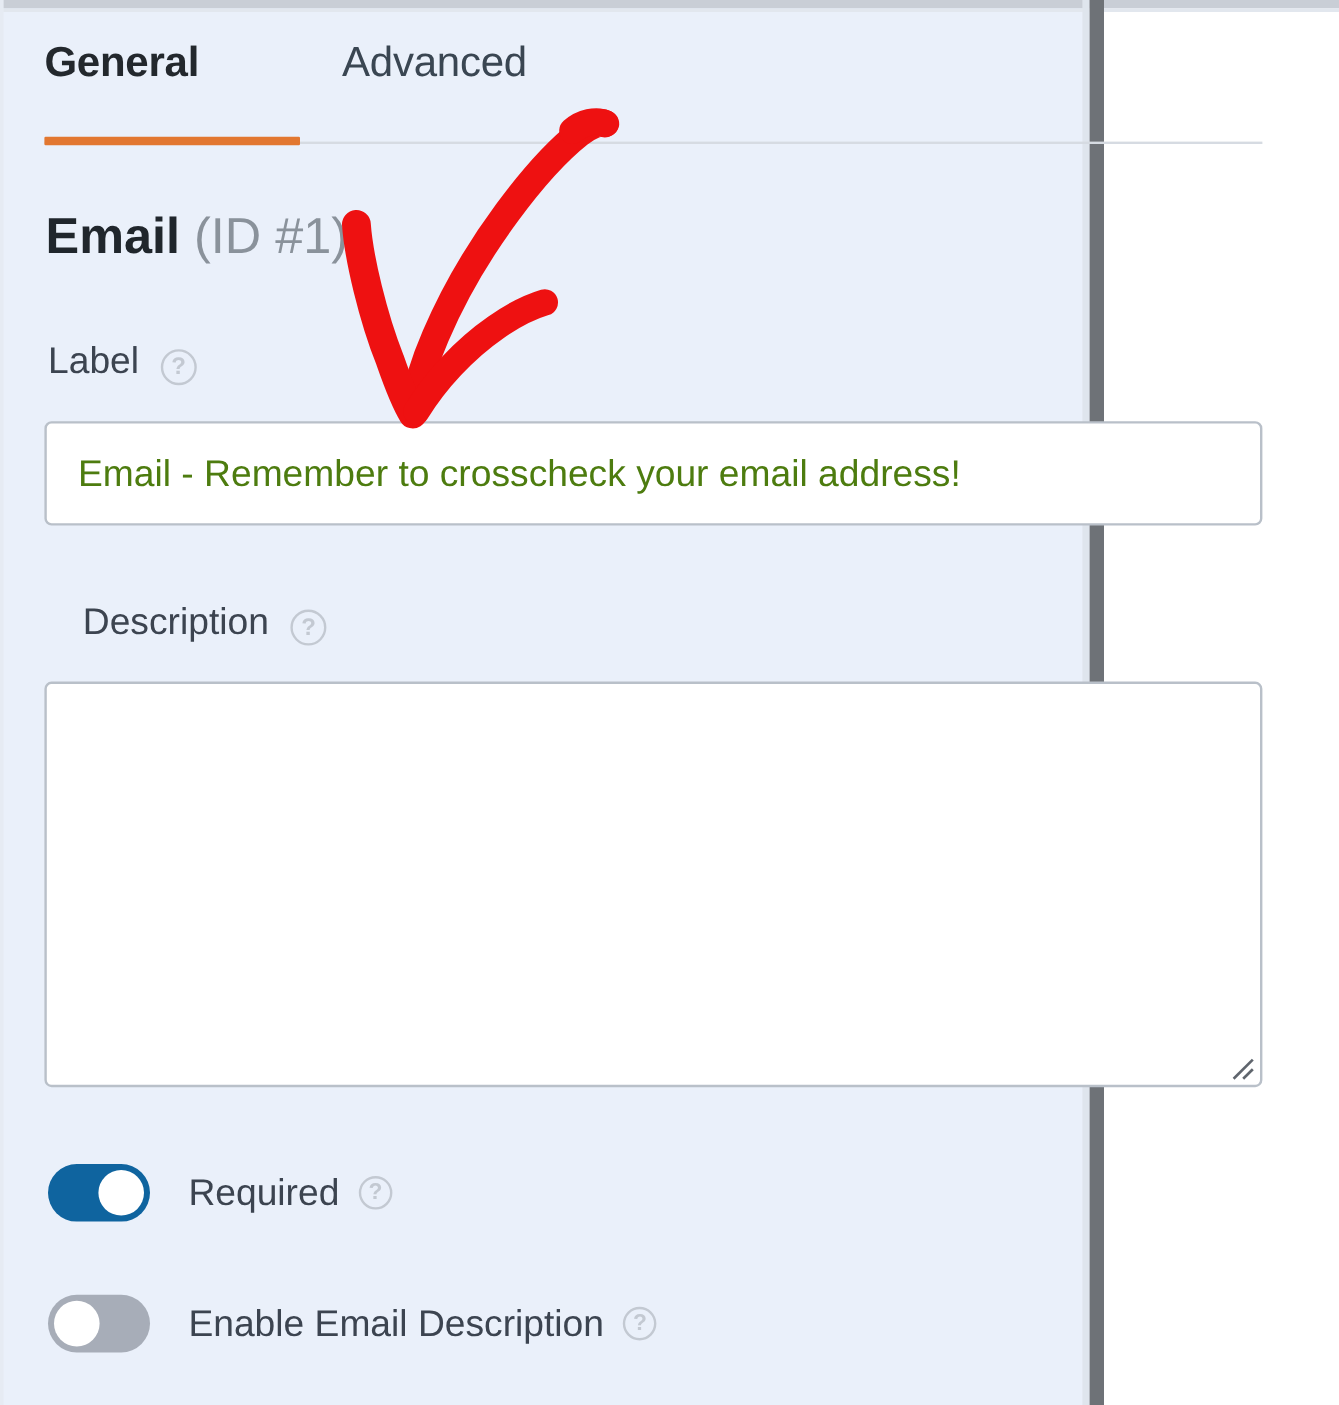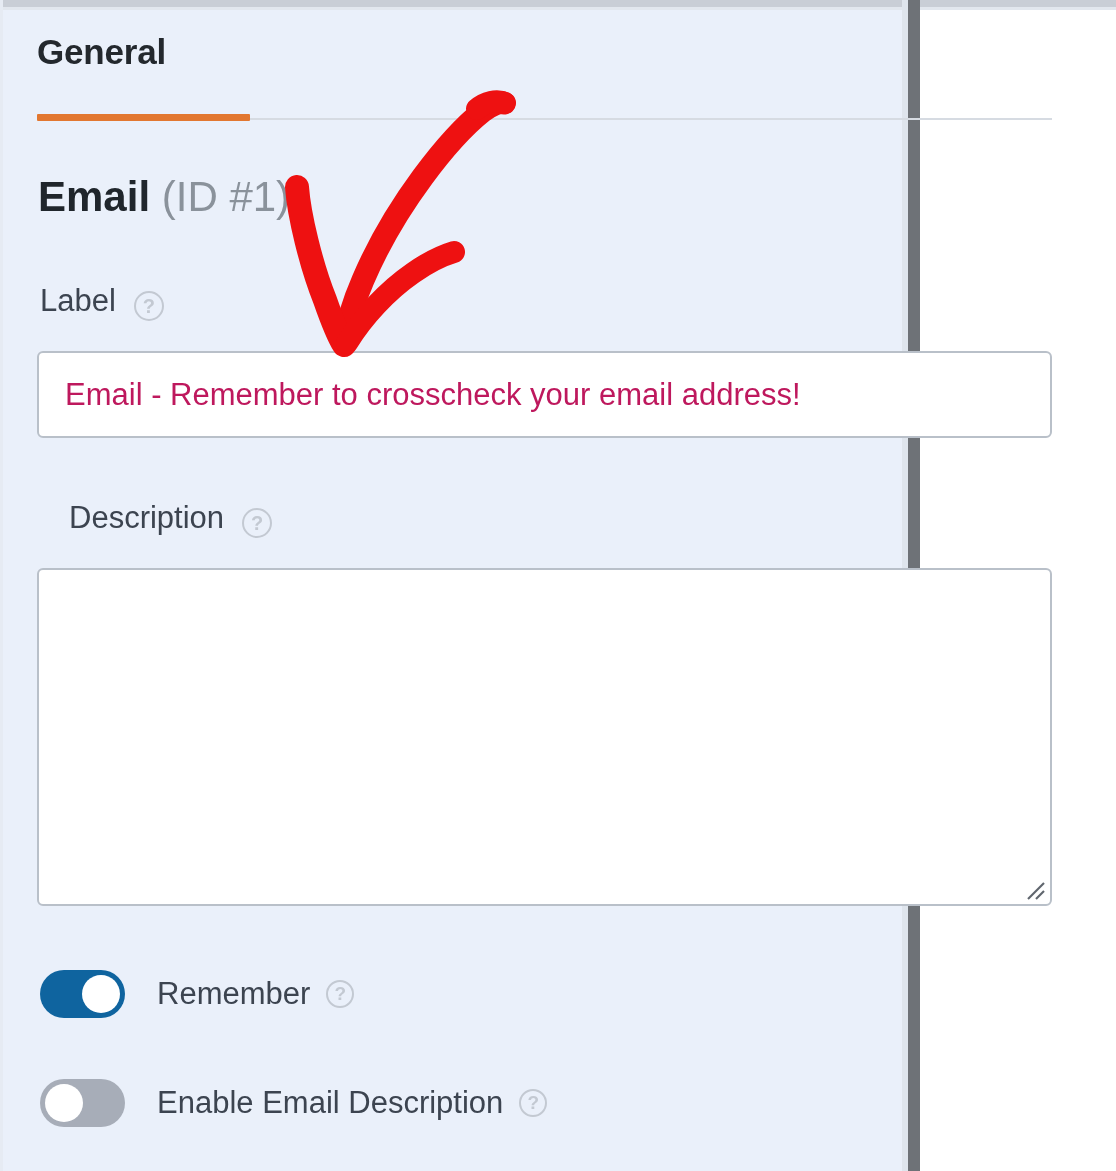--- a/index.html
+++ b/index.html
@@ -160,21 +160,21 @@
     position: absolute;
     left: 37px; top: 351px;
     width: 1015px;
     height: 87px;
     box-sizing: border-box;
     background: #ffffff;
     border: 2px solid #b9c0c9;
     border-radius: 6px;
     font-family: "Liberation Sans", sans-serif;
     font-size: 31px;
-    color: #be185d;
+    color: #4d7c0f;
     padding: 0 26px;
     outline: none;
   }
 
   
   #description-textarea {
     position: absolute;
     left: 37px; top: 568px;
     width: 1015px;
     height: 338px;
@@ -249,20 +249,21 @@
 <div id="frame">
 
   <div id="top-edge"></div>
   <div id="top-edge-2"></div>
   <div id="left-edge"></div>
   <div id="right-edge-inner"></div>
   <div id="right-edge"></div>
 
   <div id="tabs">
     <div class="tab active" id="tab-general">General</div>
+    <div class="tab" id="tab-advanced">Advanced</div>
   </div>
   <div id="tab-divider"></div>
   <div id="tab-underline"></div>
 
   <div id="field-title">
     <span id="field-title-name">Email</span><span>&nbsp;</span><span id="field-title-id">(ID #1)</span>
   </div>
 
   <div class="field-label-row" id="label-row-label">
     <span class="field-label-text">Label</span>
@@ -280,21 +281,21 @@
 
   <svg id="textarea-resize-handle" viewBox="0 0 22 22">
     <line x1="20" y1="4" x2="4" y2="20" stroke="#5f656d" stroke-width="2.2"></line>
     <line x1="20" y1="12" x2="12" y2="20" stroke="#5f656d" stroke-width="2.2"></line>
   </svg>
 
   <div class="toggle-row" id="toggle-row-required">
     <div class="toggle on">
       <div class="knob"></div>
     </div>
-    <span class="toggle-label">Remember</span>
+    <span class="toggle-label">Required</span>
     <span class="help-icon sm"></span>
   </div>
 
   <div class="toggle-row" id="toggle-row-confirmation">
     <div class="toggle off">
       <div class="knob"></div>
     </div>
     <span class="toggle-label">Enable Email Description</span>
     <span class="help-icon sm"></span>
   </div>

